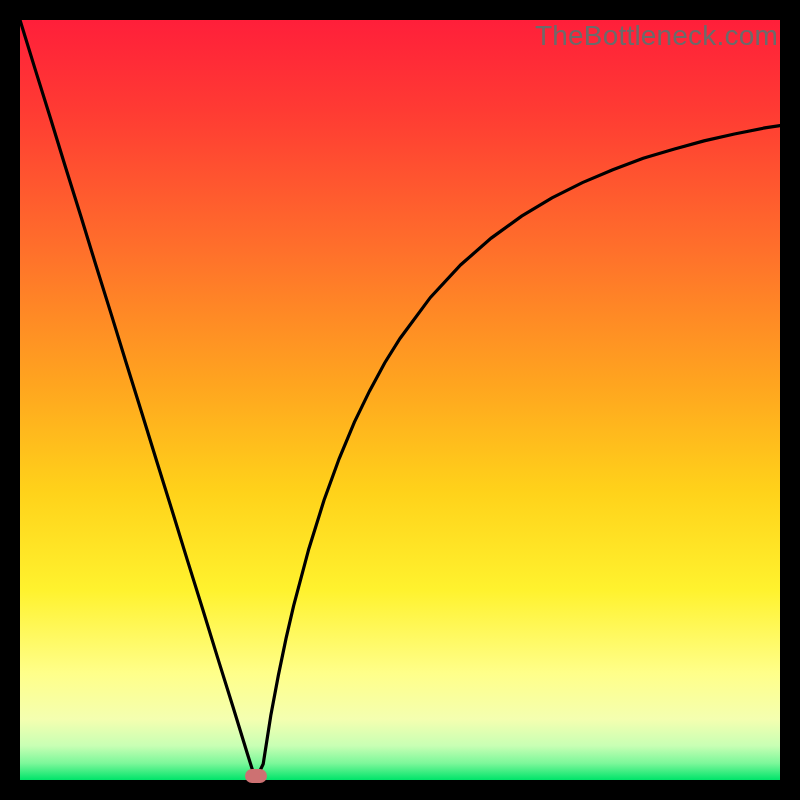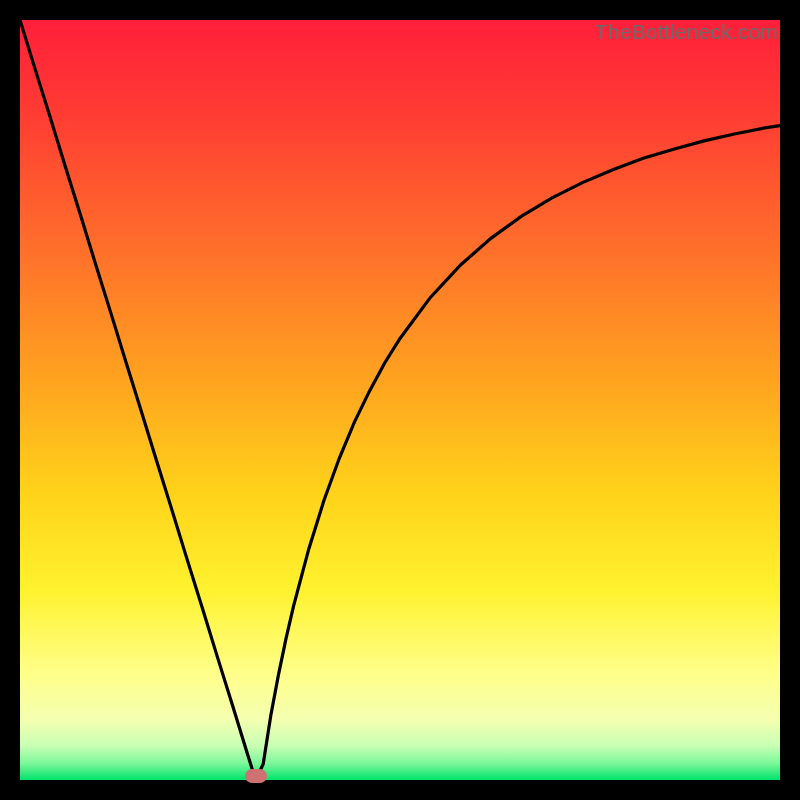--- a/index.html
+++ b/index.html
@@ -24,21 +24,21 @@
     left: 0;
     top: 0;
     width: 760px;
     height: 760px;
   }
   .watermark {
     position: absolute;
     top: 0px;
     right: 2px;
     color: #6b6b6b;
-    font-size: 21px;
+    font-size: 28px;
     letter-spacing: 0.2px;
     font-weight: 500;
   }
   .marker {
     position: absolute;
     width: 22px;
     height: 14px;
     background: #cd7172;
     border-radius: 7px;
     transform: translate(-50%, -50%);

